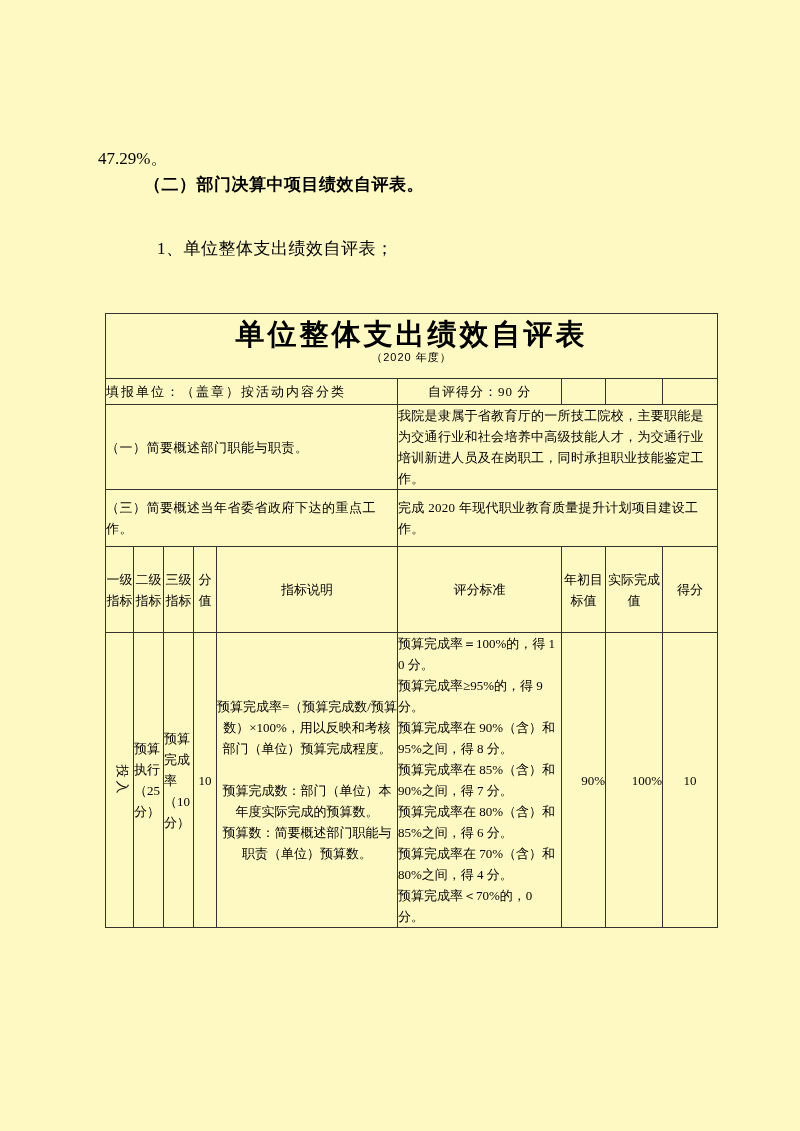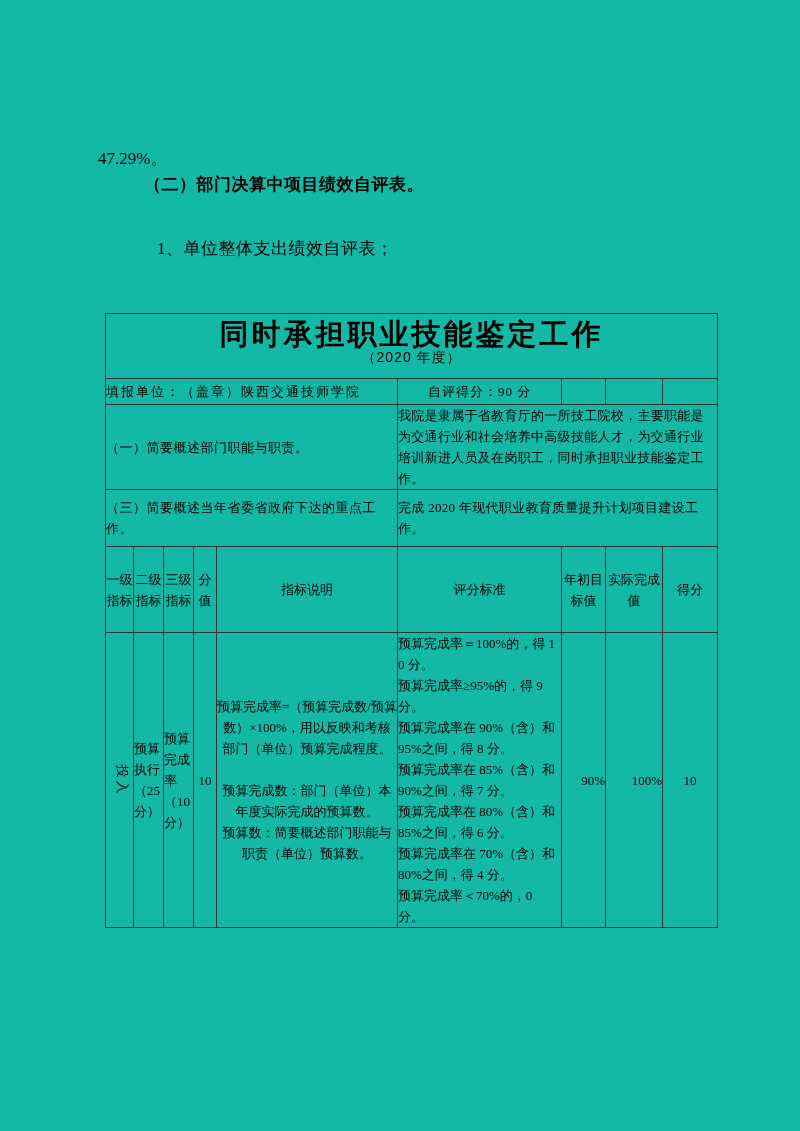--- a/index.html
+++ b/index.html
@@ -5,21 +5,21 @@
   html, body { margin: 0; padding: 0; }
   body {
     width: 800px; height: 1131px;
     background: #ffffff;
     font-family: "Liberation Serif", serif;
     color: #000000;
   }
   .page {
     position: relative;
     width: 800px; height: 1131px;
-    background: #14b8a6;
+    background: #fef9c3;
     overflow: hidden;
   }
   .t-block { position: absolute; white-space: nowrap; }
   .line-percent { left: 98px; top: 147px; font-size: 17px; }
   .heading { left: 144px; top: 173px; font-size: 17px; font-weight: bold; letter-spacing: 0.5px; }
   .subheading { left: 157px; top: 237px; font-size: 17px; letter-spacing: 0.5px; }
 
   table.main-table {
     position: absolute;
     left: 105px; top: 313px;
@@ -37,21 +37,21 @@
     word-break: break-all;
   }
   
   .title-cell { text-align: center; vertical-align: middle; }
   .tbl-title {
     font-family: "Liberation Sans", sans-serif;
     font-size: 29px; font-weight: bold; letter-spacing: 3px;
   }
   .tbl-subtitle {
     font-family: "Liberation Sans", sans-serif;
-    font-size: 14px; margin-top: 2px; letter-spacing: 1px; font-weight: normal;
+    font-size: 11px; margin-top: 2px; letter-spacing: 1px; font-weight: normal;
   }
   
   .fill-unit-cell { padding: 1px 4px 1px 5px; font-size: 14px; letter-spacing: 2px; white-space: nowrap; }
   .self-score-cell { text-align: center; font-size: 14px; letter-spacing: 1px; white-space: nowrap; }
   
   .ov-label { padding: 2px 3px 2px 5px; font-size: 13.5px; letter-spacing: 0.5px; line-height: 21px; }
   .ov-content { padding: 2px 4px 2px 5px; font-size: 13.5px; letter-spacing: 0.3px; line-height: 21.5px; }
   
   .hd { text-align: center; vertical-align: middle; padding: 0 1px; line-height: 20px; }
   .hd-l1 { padding: 0 6px; }
@@ -86,27 +86,27 @@
       <col style="width:181px">
         <col style="width:164px">
         <col style="width:44px">
         <col style="width:57px">
         <col style="width:55px">
     </colgroup>
 
     <tbody>
         <tr style="height:65px">
       <td colspan="9" class="title-cell">
-        <div class="tbl-title">同时承担职业技能鉴定工作</div>
+        <div class="tbl-title">单位整体支出绩效自评表</div>
         <div class="tbl-subtitle">（2020 年度）</div>
       </td>
     </tr>
 
     <tr style="height:26px">
-      <td colspan="5" class="fill-unit-cell">填报单位：（盖章）陕西交通技师学院</td>
+      <td colspan="5" class="fill-unit-cell">填报单位：（盖章）按活动内容分类</td>
       <td class="self-score-cell">自评得分：90 分</td>
       <td></td>
       <td></td>
       <td></td>
     </tr>
 
     <tr style="height:84px">
       <td colspan="5" class="ov-label">（一）简要概述部门职能与职责。</td>
       <td colspan="4" class="ov-content">我院是隶属于省教育厅的一所技工院校，主要职能是为交通行业和社会培养中高级技能人才，为交通行业培训新进人员及在岗职工，同时承担职业技能鉴定工作。</td>
     </tr>

